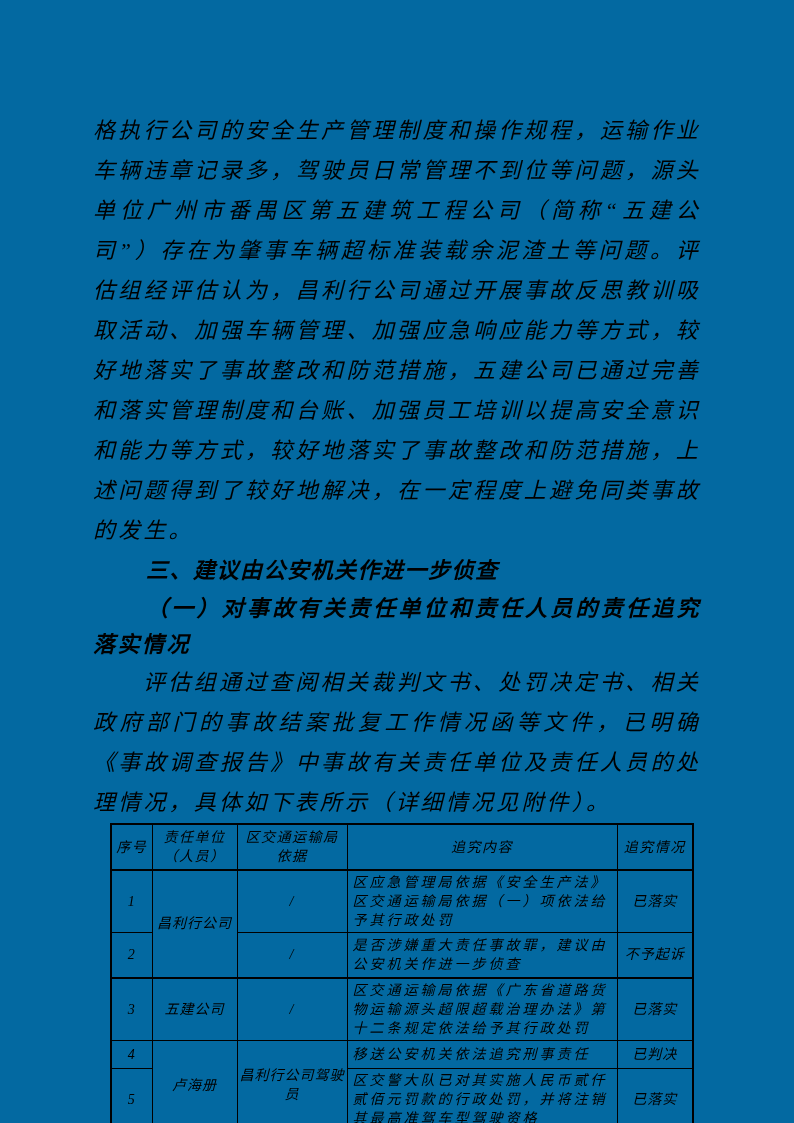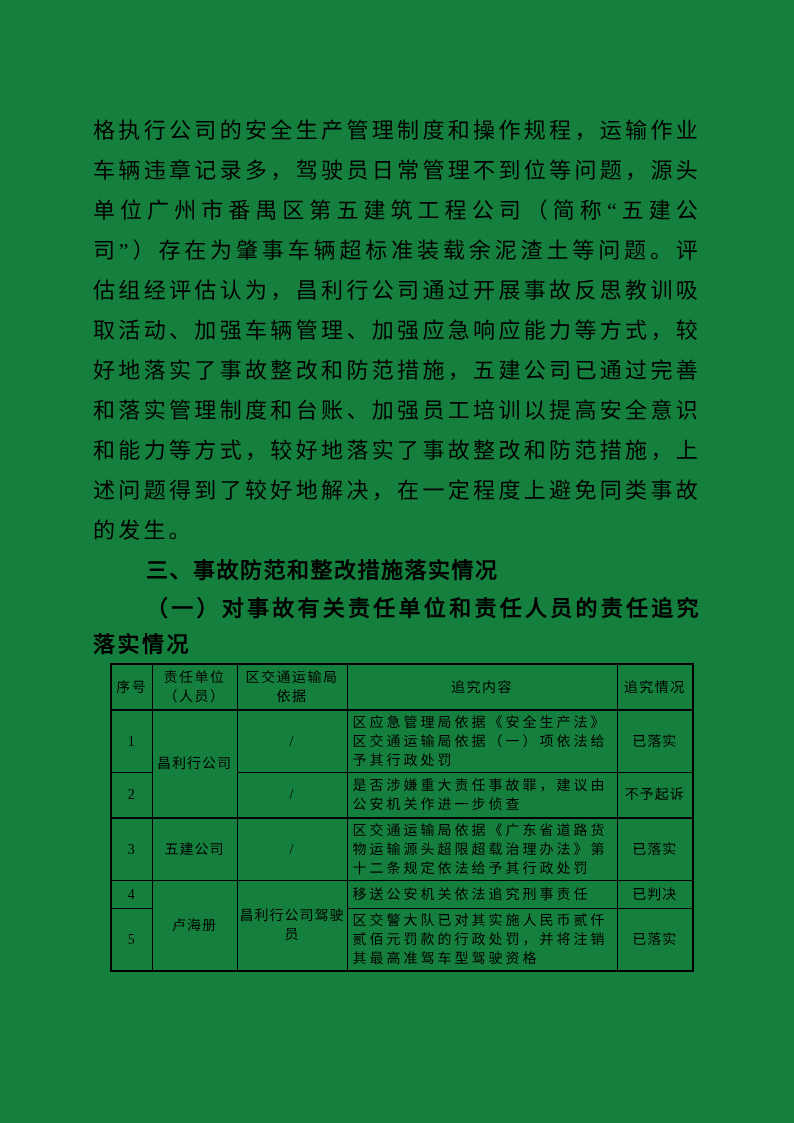--- a/index.html
+++ b/index.html
@@ -1,23 +1,24 @@
 <!DOCTYPE html>
 <html lang="zh-CN"><head>
 <meta charset="utf-8">
 <style>
   html, body { margin: 0; padding: 0; background: #ffffff; }
   .page {
     position: relative;
     width: 794px;
     height: 1123px;
-    background: #15803d;
+    background: #0369a1;
     color: #000000;
     font-family: "Liberation Serif", "DejaVu Serif", serif;
     overflow: hidden;
+    font-style: italic;
   }
   .content {
     position: absolute;
     left: 93px;
     top: 0;
     width: 608px;
   }
   .body-par {
     margin: 0;
     font-size: 22px;
@@ -82,24 +83,25 @@
   tr.row-5 { height: 60px; }
 </style>
 </head>
 <body>
 
 <div class="page">
   <div class="content">
 
     <p class="body-par par-1">格执行公司的安全生产管理制度和操作规程，运输作业车辆违章记录多，驾驶员日常管理不到位等问题，源头单位广州市番禺区第五建筑工程公司（简称“五建公司”）存在为肇事车辆超标准装载余泥渣土等问题。评估组经评估认为，昌利行公司通过开展事故反思教训吸取活动、加强车辆管理、加强应急响应能力等方式，较好地落实了事故整改和防范措施，五建公司已通过完善和落实管理制度和台账、加强员工培训以提高安全意识和能力等方式，较好地落实了事故整改和防范措施，上述问题得到了较好地解决，在一定程度上避免同类事故的发生。</p>
 
-    <p class="heading-1">三、事故防范和整改措施落实情况</p>
+    <p class="heading-1">三、建议由公安机关作进一步侦查</p>
 
     <p class="heading-2">（一）对事故有关责任单位和责任人员的责任追究落实情况</p>
 
+    <p class="body-par par-2">评估组通过查阅相关裁判文书、处罚决定书、相关政府部门的事故结案批复工作情况函等文件，已明确《事故调查报告》中事故有关责任单位及责任人员的处理情况，具体如下表所示（详细情况见附件）。</p>
 
     <table class="resp-table">
       <colgroup>
         <col style="width:41px">
         <col style="width:85px">
         <col style="width:110px">
         <col style="width:270px">
         <col style="width:76px">
       </colgroup>
       <thead>

